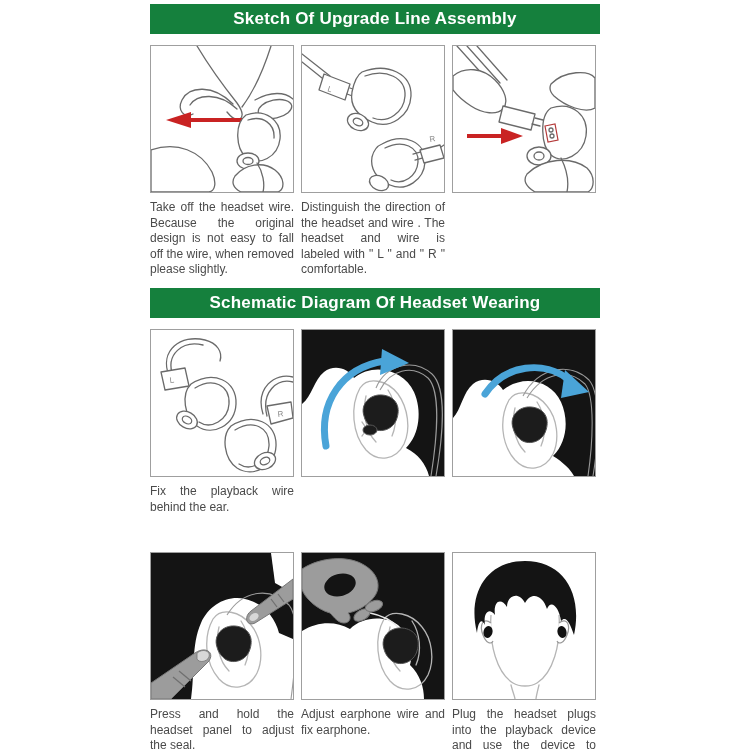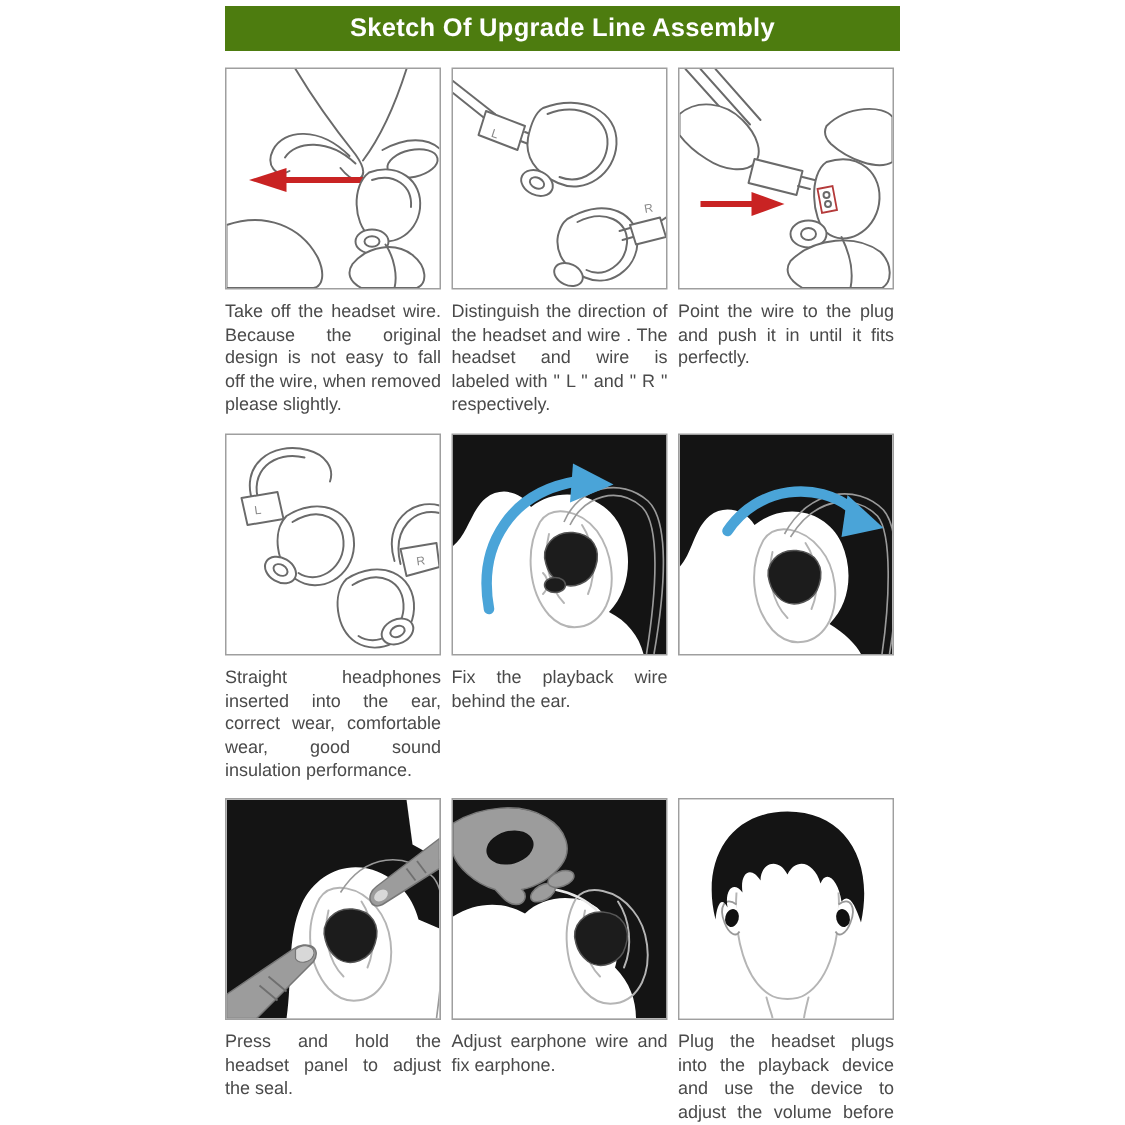--- a/index.html
+++ b/index.html
@@ -1,19 +1,19 @@
 <!DOCTYPE html>
 <html><head>
 <meta charset="utf-8">
 <style>
   html,body{margin:0;padding:0;background:#ffffff;}
   body{width:750px;height:750px;font-family:"Liberation Sans",sans-serif;overflow:hidden;}
   .page{width:750px;height:750px;background:#fff;}
   .content{width:450px;margin:0 auto;padding-top:4px;}
-  .banner{background:#4d7c0f;color:#fff;height:30px;display:flex;align-items:center;justify-content:center;
+  .banner{background:#15803d;color:#fff;height:30px;display:flex;align-items:center;justify-content:center;
           font-size:17px;font-weight:bold;letter-spacing:.2px;}
   .banner.second{margin-top:2px;}
   .panel-row{display:flex;gap:7px;margin-top:11px;}
   .panel{width:142px;height:146px;border:1px solid #9f9f9f;background:#fff;overflow:hidden;}
   .panel svg{display:block;width:142px;height:146px;}
   .caption-row{display:flex;gap:7px;margin:7px 0 10px 0;}
   .caption{width:144px;font-size:12px;line-height:1.3;color:#4a4a4a;text-align:justify;text-align-last:left;}
   .cap-r1{min-height:56px;}
   .cap-r2{min-height:58px;}
   .ln{stroke:#6a6a6a;stroke-width:1.3;fill:none;stroke-linecap:round;stroke-linejoin:round;}
@@ -111,24 +111,26 @@
             <path class="lnf" d="M98,38 C112,24 136,24 142,32 L142,62 C132,68 112,60 101,50 C97,46 96,42 98,38 Z"></path>
             <path class="lnf" d="M74,128 C90,112 118,110 134,122 C142,130 142,142 135,146 L82,146 C72,140 70,134 74,128 Z"></path>
             <path class="ln" d="M108,112 C114,124 116,136 114,146"></path>
           </g>
         </svg>
       </div>
     </div>
 
     <div class="caption-row">
       <div class="caption cap-r1">Take off the headset wire. Because the original design is not easy to fall off the wire, when removed please slightly.</div>
-      <div class="caption cap-r1">Distinguish the direction of the headset and wire . The headset and wire is labeled with " L " and " R " respectively.</div>
-      <div class="caption cap-r1">Point the wire to the plug and push it in until it fits perfectly.</div>
-    </div>
-
+      <div class="caption cap-r1">Distinguish the direction of the headset and wire . The headset and wire is labeled with " L " and " R " comfortable.</div>
+    </div>
+
+    <div class="banner second">
+      <span>Schematic Diagram Of Headset Wearing</span>
+    </div>
 
     <div class="panel-row">
       <div class="panel">
         <svg viewBox="0 0 142 146">
           <path class="ln" d="M18,46 C8,20 30,4 54,10 C66,13 72,22 69,31"></path>
           <path class="ln" d="M22,46 C14,24 32,10 52,15"></path>
           <path class="lnf" d="M10,42 L34,38 L38,56 L14,60 Z"></path>
           <text class="lbl" x="19" y="53" transform="rotate(-8 19 53)">L</text>
           <g>
             <path class="lnf" d="M40,54 C62,40 86,50 85,74 C84,95 62,107 46,96 C33,87 30,64 40,54 Z"></path>
@@ -188,21 +190,20 @@
           </g>
           <g>
             <path d="M32,64 C52,34 92,30 116,50" stroke="#4aa4d8" stroke-width="7" fill="none" stroke-linecap="round"></path>
             <polygon points="112,40 136,62 108,68" fill="#4aa4d8"></polygon>
           </g>
         </svg>
       </div>
     </div>
 
     <div class="caption-row">
-      <div class="caption cap-r2">Straight headphones inserted into the ear, correct wear, comfortable wear, good sound insulation performance.</div>
       <div class="caption cap-r2">Fix the playback wire behind the ear.</div>
     </div>
 
     <div class="panel-row" style="margin-top:2px;">
       <div class="panel">
         <svg viewBox="0 0 142 146">
           <rect x="0" y="0" width="142" height="146" fill="#141414"></rect>
           <path d="M40,146 C44,120 40,92 50,70 C58,52 76,42 94,46 C112,50 124,64 128,80 L142,86 L142,146 Z" fill="#ffffff"></path>
           <path d="M120,0 L142,0 L142,40 L124,30 Z" fill="#ffffff"></path>
           <g>

